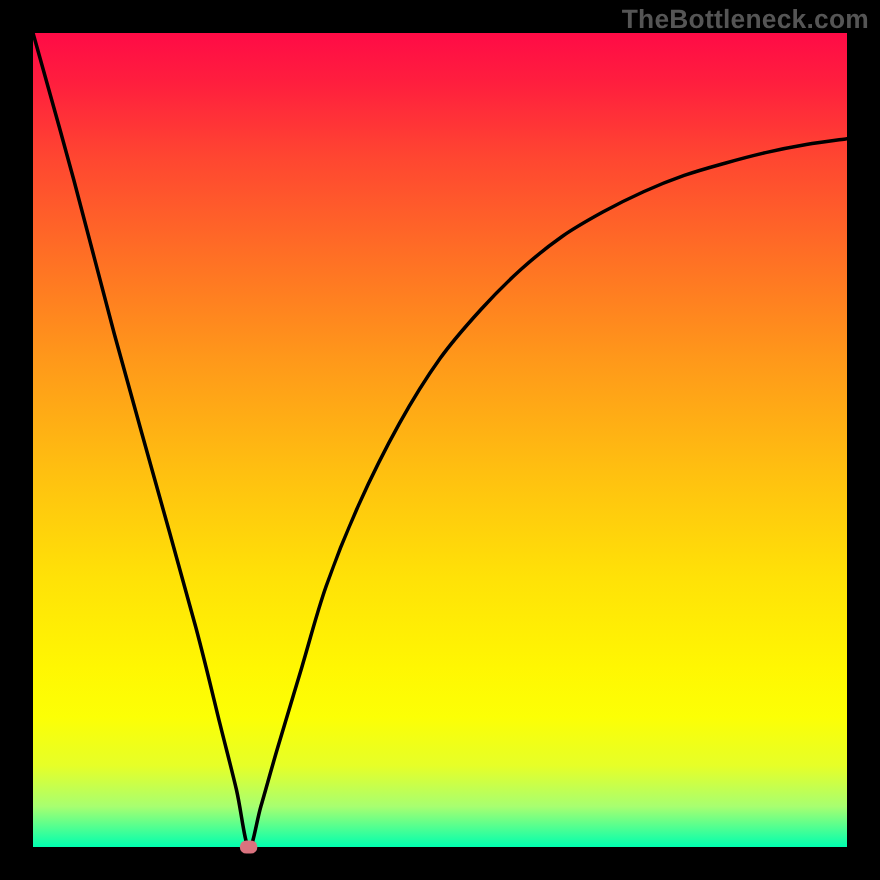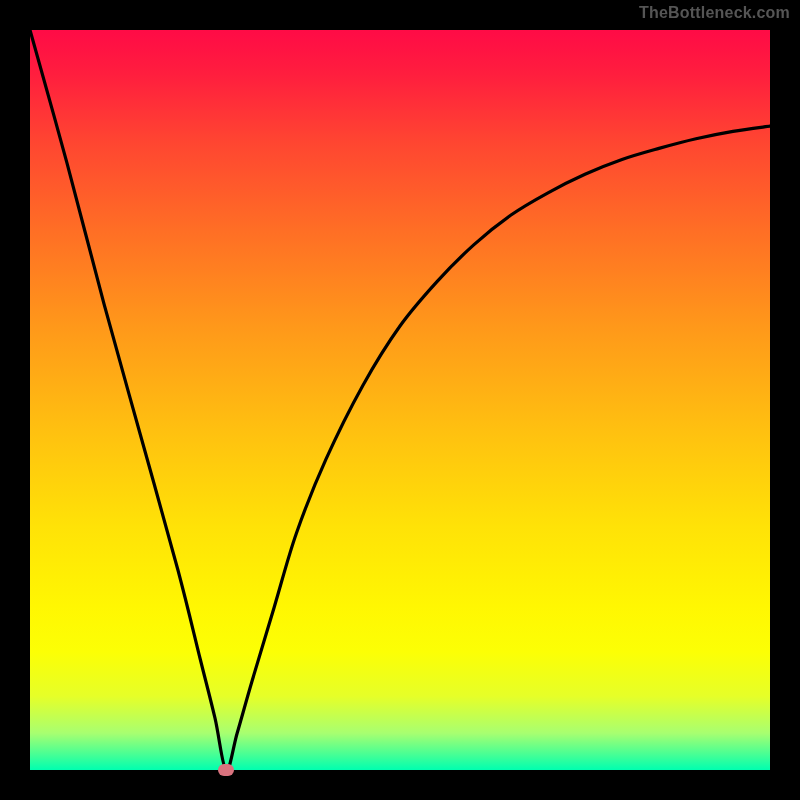--- a/index.html
+++ b/index.html
@@ -30,21 +30,21 @@
       #e6ff28 90%,
       #a8ff70 95%,
       #00ffb0 100%
     );
   }
   .watermark {
     position: absolute;
     top: 4px;
     right: 10px;
     color: #555;
-    font-size: 16px;
+    font-size: 24px;
     font-weight: 600;
     letter-spacing: 0.2px;
     pointer-events: none;
   }
   svg.curve {
     position: absolute;
     left: 0;
     top: 0;
   }
   .minpoint {

